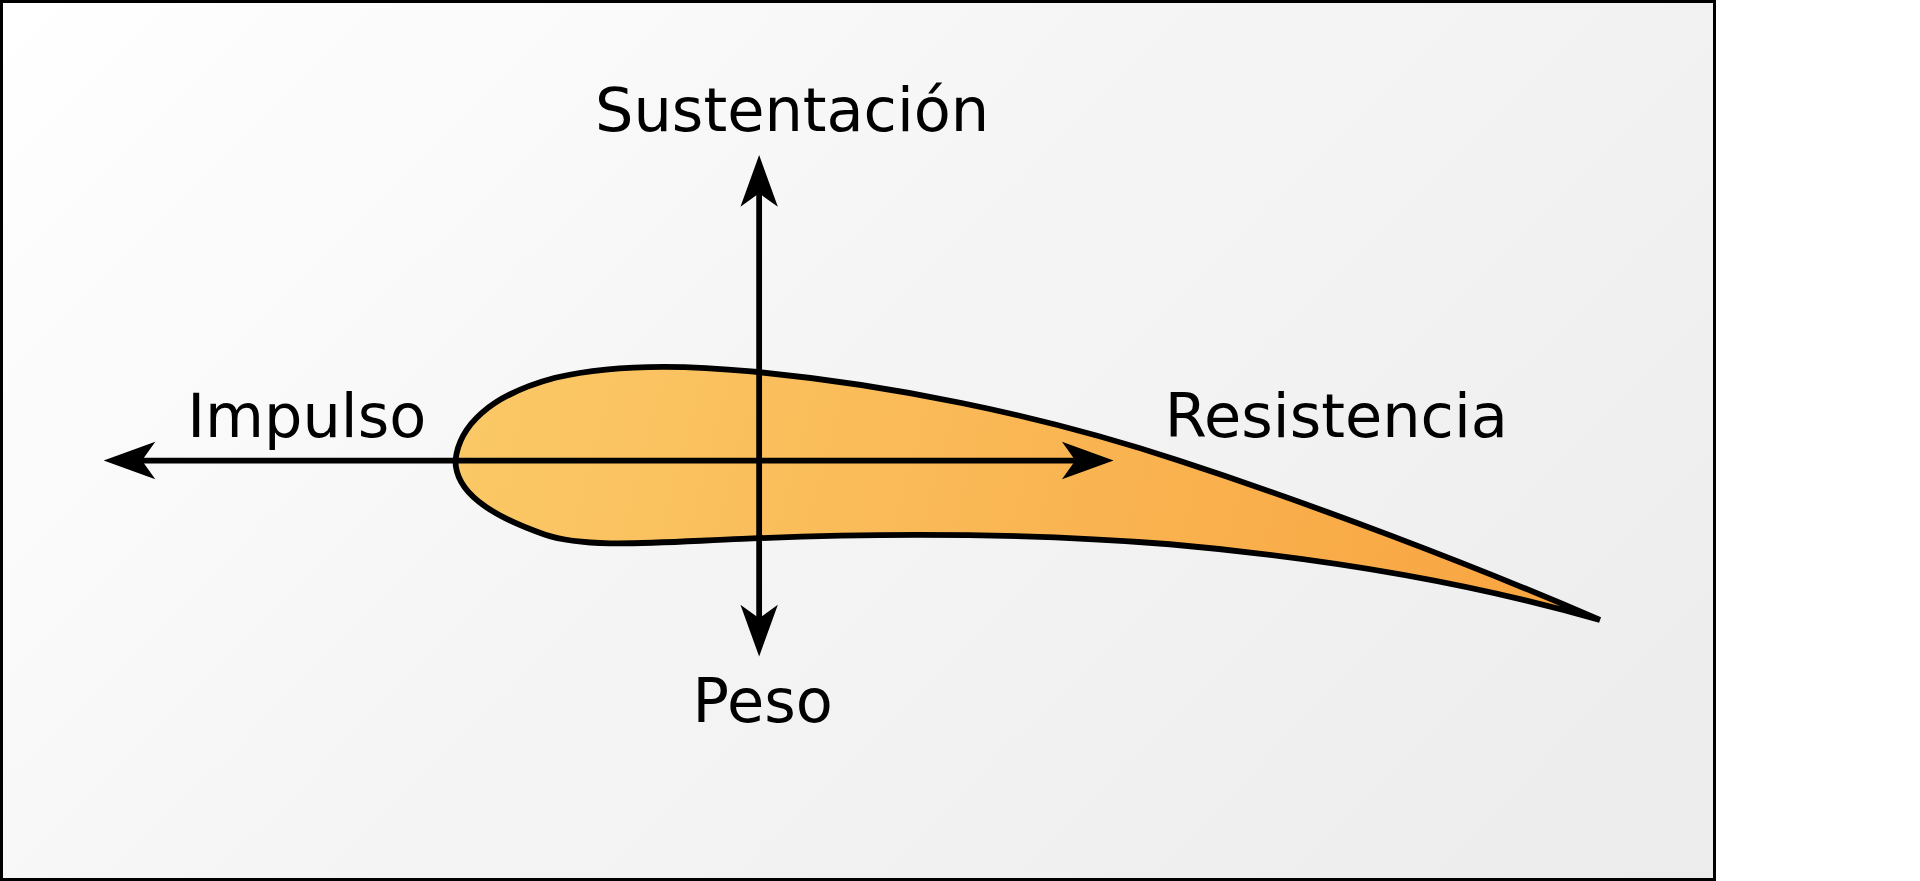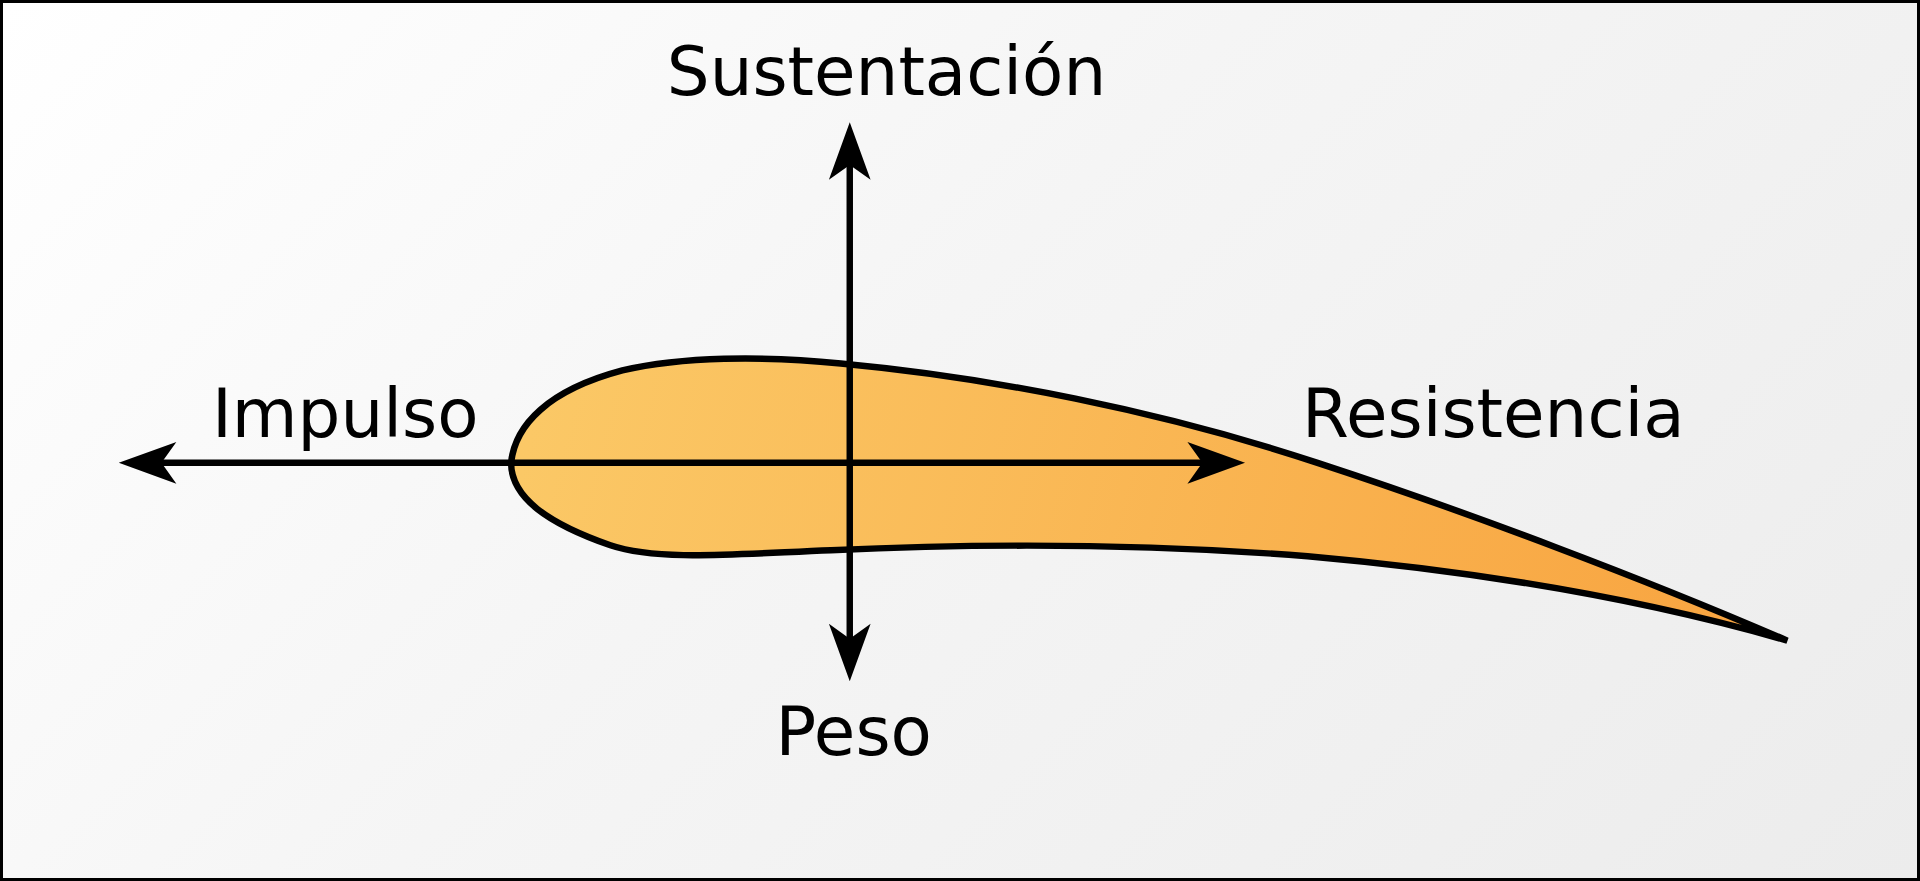--- a/index.html
+++ b/index.html
@@ -3,21 +3,21 @@
 <meta charset="utf-8">
 <style>
   html, body {
     margin: 0;
     padding: 0;
     background: #ffffff;
     overflow: hidden;
   }
   .canvas {
     position: relative;
-    width: 1920px;
+    width: 1716px;
     height: 881px;
     box-sizing: border-box;
     border: 3px solid #000000;
     background: linear-gradient(135deg, #ffffff 0%, #f5f5f5 45%, #ececec 100%);
   }
   .canvas svg {
     display: block;
     width: 100%;
     height: 100%;
   }

